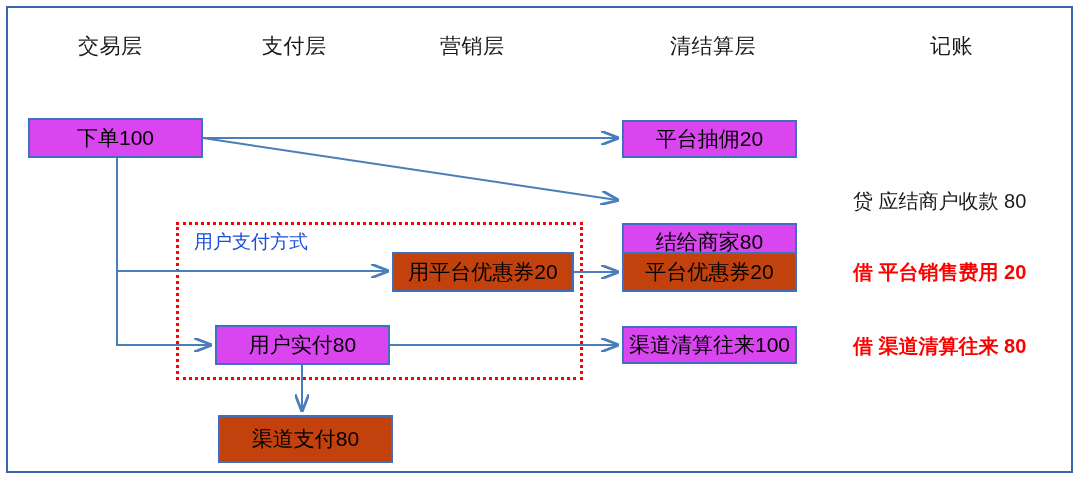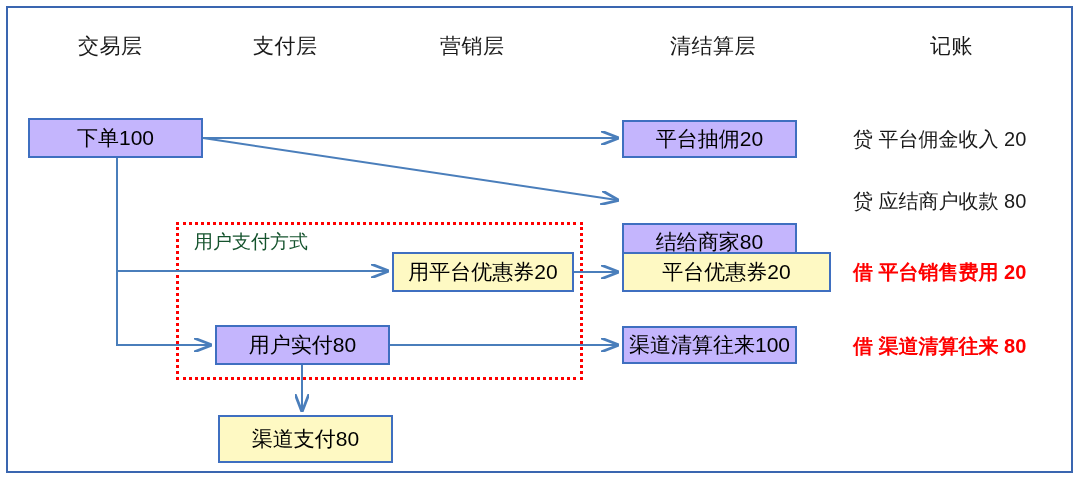--- a/index.html
+++ b/index.html
@@ -37,22 +37,22 @@
   .node {
     position: absolute;
     box-sizing: border-box;
     border: 2px solid #3f6fc0;
     display: flex;
     align-items: center;
     justify-content: center;
     color: #000000;
     white-space: nowrap;
   }
-  .node.fill-white { background: #c4b5fd; }
-  .node.fill-peach { background: #fef9c3; }
+  .node.fill-white { background: #d946ef; }
+  .node.fill-peach { background: #c2410c; }
   .node.big   { font-size: 21px; }
   .node.small { font-size: 21px; }
   .ledger {
     position: absolute;
     font-size: 20px;
     white-space: nowrap;
   }
   .ledger.credit {
     color: #1a1a1a;
     font-weight: 400;
@@ -62,21 +62,21 @@
     font-weight: 700;
   }
   .dashed-group {
     position: absolute;
     box-sizing: border-box;
     border: 3px dotted #fe0000;
   }
   .dashed-label {
     position: absolute;
     font-size: 19px;
-    color: #14532d;
+    color: #1d4ed8;
     white-space: nowrap;
   }
   svg.wires {
     position: absolute;
     left: 0;
     top: 0;
     width: 1080px;
     height: 479px;
     pointer-events: none;
   }
@@ -87,21 +87,21 @@
   }
 </style>
 </head>
 <body>
 
 <div id="canvas">
 
   <div class="outer-frame"></div>
 
   <div class="col-header" style="left:78px;  top:32px;">交易层</div>
-  <div class="col-header" style="left:253px; top:32px;">支付层</div>
+  <div class="col-header" style="left:262px; top:32px;">支付层</div>
   <div class="col-header" style="left:440px; top:32px;">营销层</div>
   <div class="col-header" style="left:670px; top:32px;">清结算层</div>
   <div class="col-header" style="left:930px; top:32px;">记账</div>
 
   <div class="dashed-group" style="left:176px; top:222px; width:407px; height:158px;"></div>
   <div class="dashed-label" style="left:194px; top:229px;">用户支付方式</div>
 
   <svg class="wires" viewBox="0 0 1080 479">
     <defs>
       <marker id="arrowhead" markerWidth="9" markerHeight="7" refX="8" refY="3.5" orient="auto">
@@ -125,26 +125,25 @@
   </svg>
 
   <div class="node fill-white big" style="left:28px;  top:118px; width:175px; height:40px;">下单100</div>
 
   <div class="node fill-white small" style="left:622px; top:120px; width:175px; height:38px;">平台抽佣20</div>
 
   <div class="node fill-white small" style="left:622px; top:182px; width:175px; height:38px;margin-top:41px;">结给商家80</div>
 
   <div class="node fill-peach big" style="left:392px; top:252px; width:182px; height:40px;">用平台优惠券20</div>
 
-  <div class="node fill-peach big" style="left:622px; top:252px; width:209px; height:40px;">平台优惠券20</div>
+  <div class="node fill-peach big" style="left:622px; top:252px; width:175px; height:40px;">平台优惠券20</div>
 
   <div class="node fill-white big" style="left:215px; top:325px; width:175px; height:40px;">用户实付80</div>
 
   <div class="node fill-white small" style="left:622px; top:326px; width:175px; height:38px;">渠道清算往来100</div>
 
   <div class="node fill-peach big" style="left:218px; top:415px; width:175px; height:48px;">渠道支付80</div>
 
-  <div class="ledger credit" style="left:853px; top:126px;">贷 平台佣金收入 20</div>
   <div class="ledger credit" style="left:853px; top:188px;">贷 应结商户收款 80</div>
   <div class="ledger debit" style="left:853px; top:259px;">借 平台销售费用 20</div>
   <div class="ledger debit" style="left:853px; top:333px;text-align:right;">借 渠道清算往来 80</div>
 
 </div>
 
 </body></html>

